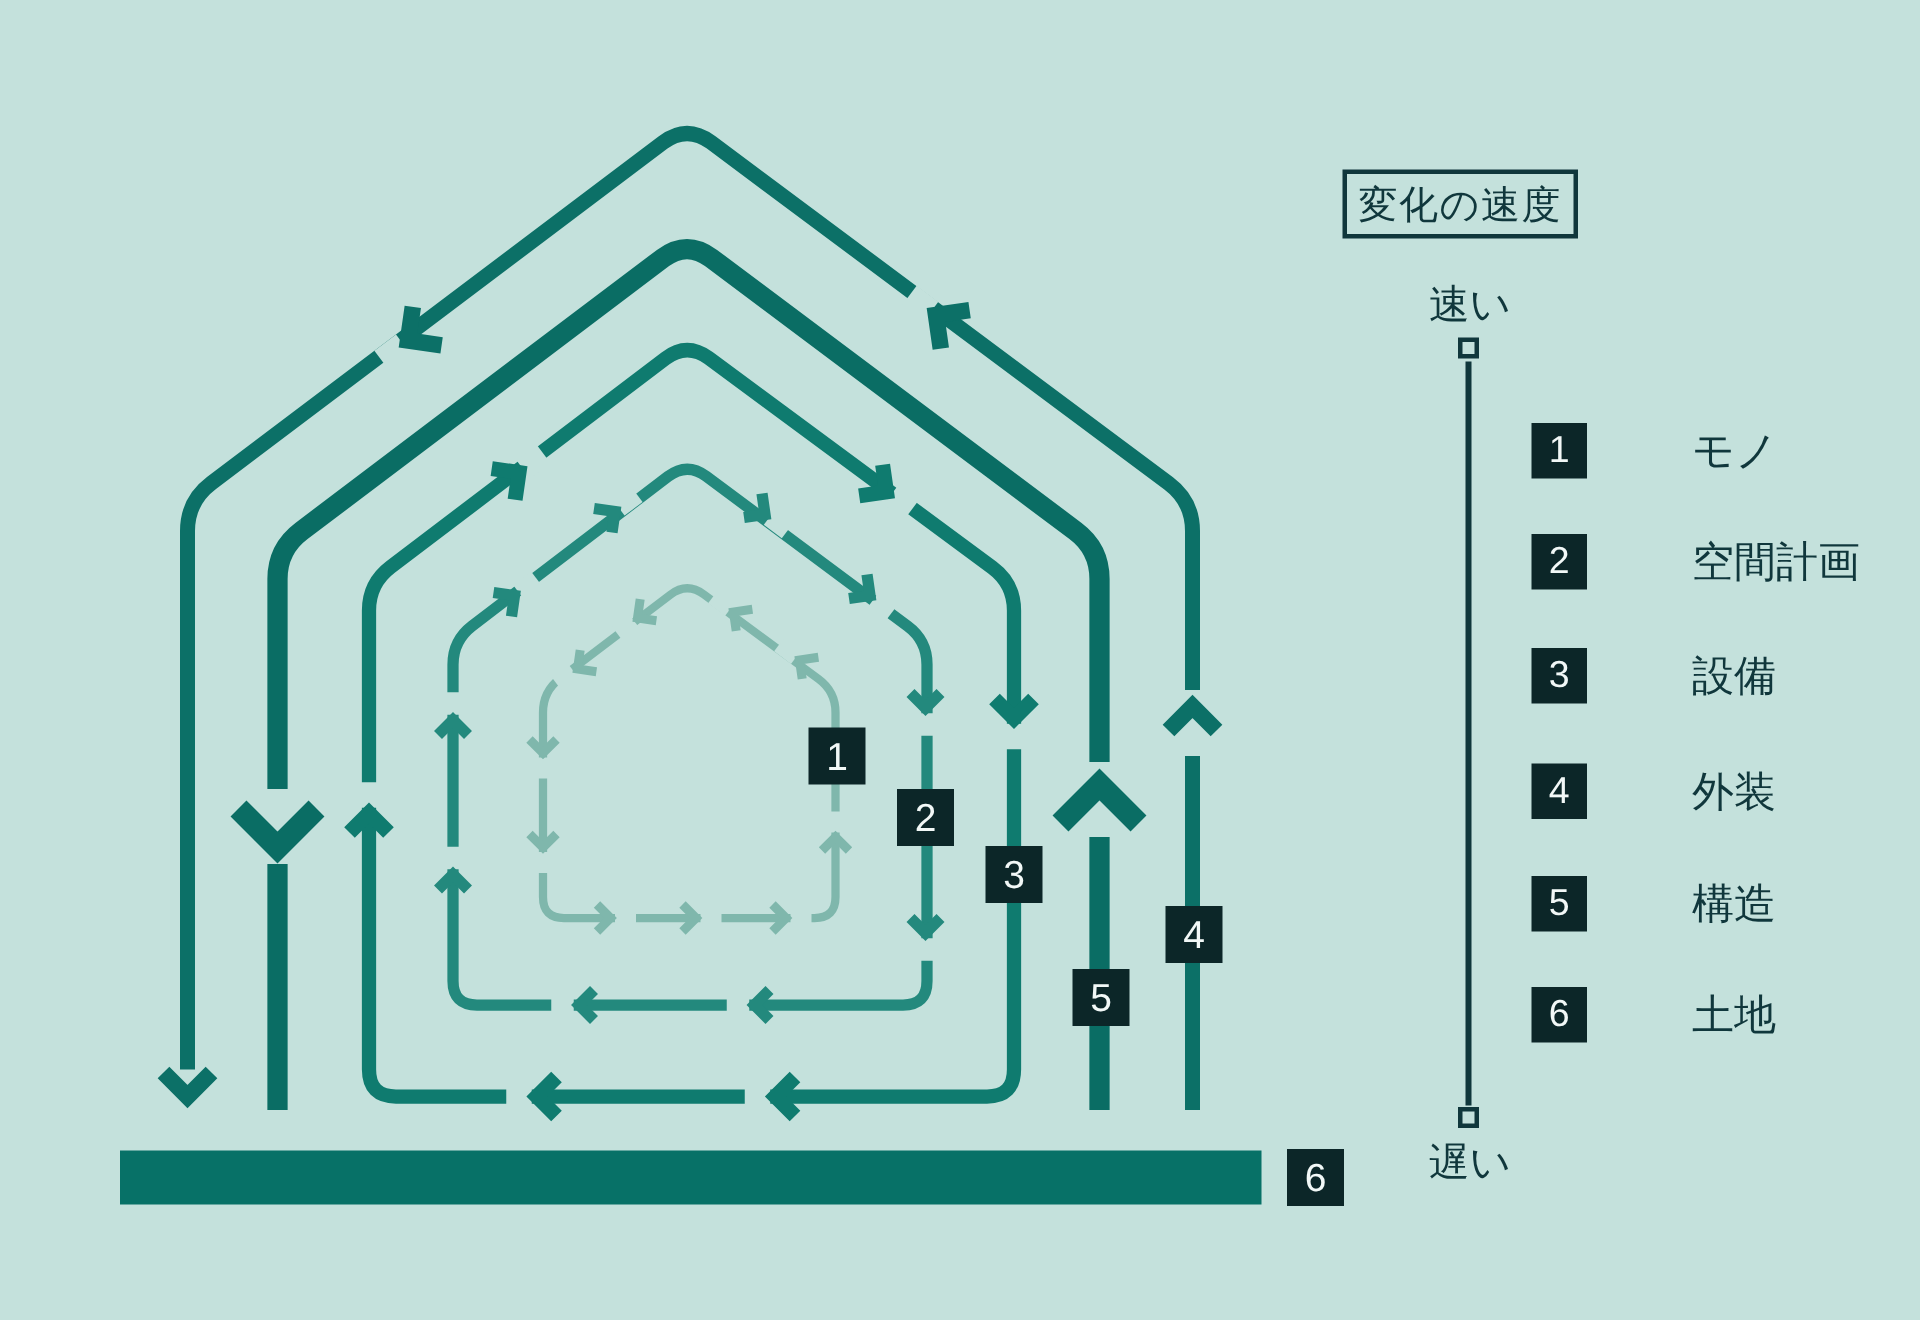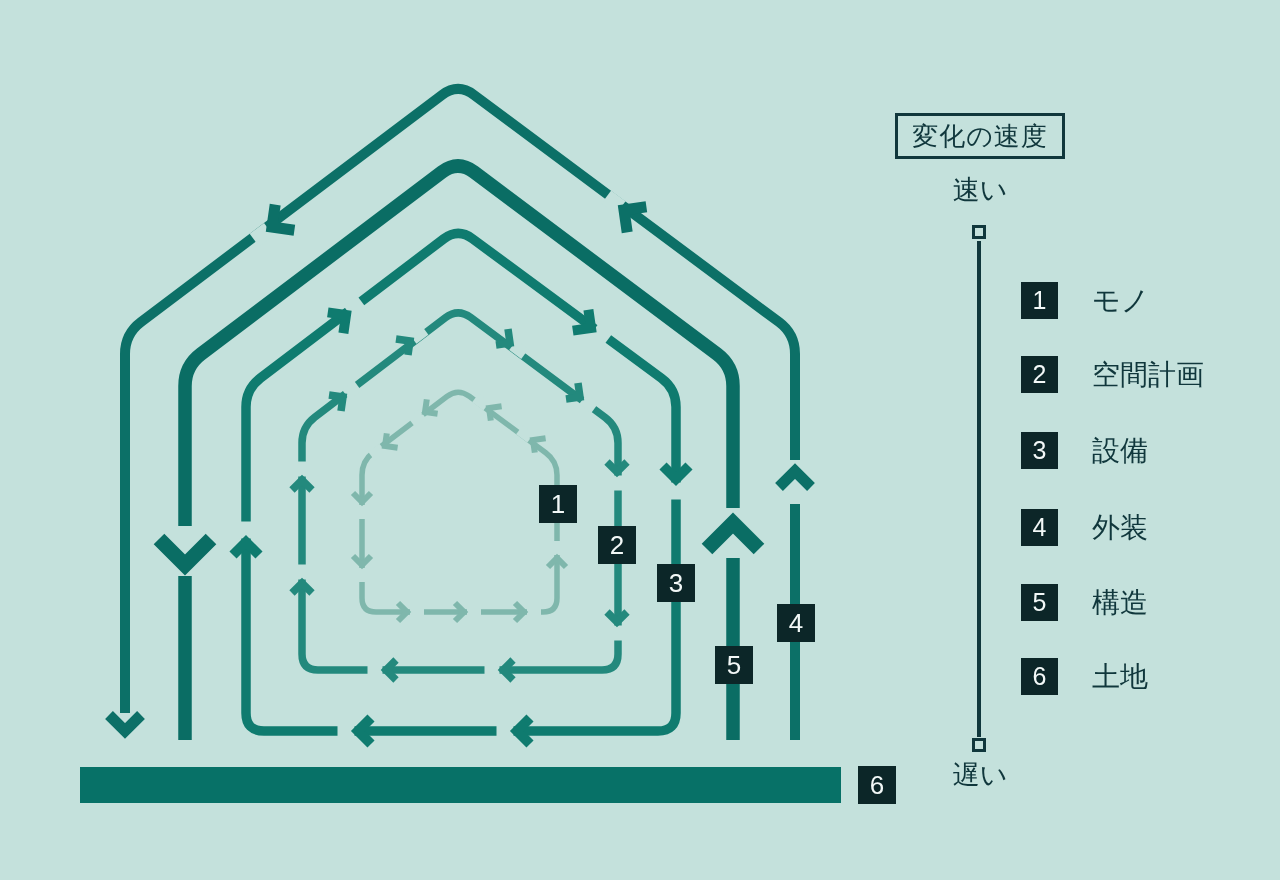--- a/index.html
+++ b/index.html
@@ -6,30 +6,30 @@
     --bg:#c4e1dc; --ink:#10373c; --badge-bg:#0c2628; --badge-text:#f2f8f7;
     --l1:#7fb7ac; --l2:#23897d; --l3:#0f7b6f; --l4:#0c7067; --l5:#0a6d64; --l6:#077167;
   }
   html,body{margin:0;padding:0;background:var(--bg);}
   .stage{position:relative;width:1280px;height:880px;background:var(--bg);overflow:hidden;
          font-family:"Liberation Sans","DejaVu Sans",sans-serif;color:var(--ink);}
   #diagram-svg{position:absolute;left:0;top:0;}
   .ground-bar{position:absolute;left:80px;top:767px;width:761px;height:36px;background:var(--l6);}
   .dbadge{position:absolute;width:38px;height:38px;background:var(--badge-bg);color:var(--badge-text);
           display:flex;align-items:center;justify-content:center;font-size:26px;font-weight:500;}
-  .legend-title-box{position:absolute;left:895px;top:113px;width:170px;height:46px;
+  .legend-title-box{position:absolute;left:895px;top:113px;width:157px;height:46px;
           border:3px solid var(--ink);box-sizing:border-box;display:flex;align-items:center;justify-content:center;
           font-size:26px;font-weight:500;letter-spacing:1px;}
   .scale-label{position:absolute;left:895px;width:170px;text-align:center;font-size:27px;font-weight:500;}
   .scale-line{position:absolute;left:977px;top:241px;width:4px;height:496px;background:var(--ink);}
   .scale-end{position:absolute;left:972px;width:14px;height:14px;border:3px solid var(--ink);
           box-sizing:border-box;background:var(--bg);}
   .legend-item-badge{position:absolute;left:1021px;width:37px;height:37px;background:var(--badge-bg);
           color:var(--badge-text);display:flex;align-items:center;justify-content:center;font-size:25px;font-weight:500;}
-  .legend-item-label{position:absolute;left:1092px;height:37px;line-height:37px;font-size:28px;font-weight:500;
+  .legend-item-label{position:absolute;left:1128px;height:37px;line-height:37px;font-size:28px;font-weight:500;
           white-space:nowrap;}
 </style>
 </head>
 <body>
 
 <div class="stage">
 
   <svg id="diagram-svg" width="1280" height="880" viewBox="0 0 1280 880">
       <path d="M733 740 L733.0 386.0 Q733 366 717.0 354.0 L474.0 172.0 Q458 160 442.0 172.0 L201.0 354.0 Q185 366 185.0 386.0 L185 740" fill="none" stroke="#0a6d64" stroke-width="13.5"></path>
       <path d="M795 740 L795.0 354.0 Q795 334 779.0 322.1 L474.0 94.9 Q458 83 442.0 95.0 L141.0 322.0 Q125 334 125.0 354.0 L125 713" fill="none" stroke="#0c7067" stroke-width="10"></path>
@@ -104,21 +104,21 @@
   <div class="ground-bar"></div>
 
   <div class="dbadge" style="left:539px;top:485px">1</div>
   <div class="dbadge" style="left:598px;top:526px">2</div>
   <div class="dbadge" style="left:657px;top:564px">3</div>
   <div class="dbadge" style="left:777px;top:604px">4</div>
   <div class="dbadge" style="left:715px;top:646px">5</div>
   <div class="dbadge" style="left:858px;top:766px">6</div>
 
   <div class="legend-title-box">変化の速度</div>
-  <div class="scale-label" style="top:172px">速い</div>
+  <div class="scale-label" style="top:185px">速い</div>
   <div class="scale-end" style="top:225px"></div>
   <div class="scale-line"></div>
   <div class="scale-end" style="top:738px"></div>
   <div class="scale-label" style="top:757px">遅い</div>
 
   <div class="legend-item-badge" style="top:282px">1</div>
   <div class="legend-item-label" style="top:282px">モノ</div>
   <div class="legend-item-badge" style="top:356px">2</div>
   <div class="legend-item-label" style="top:356px">空間計画</div>
   <div class="legend-item-badge" style="top:432px">3</div>

